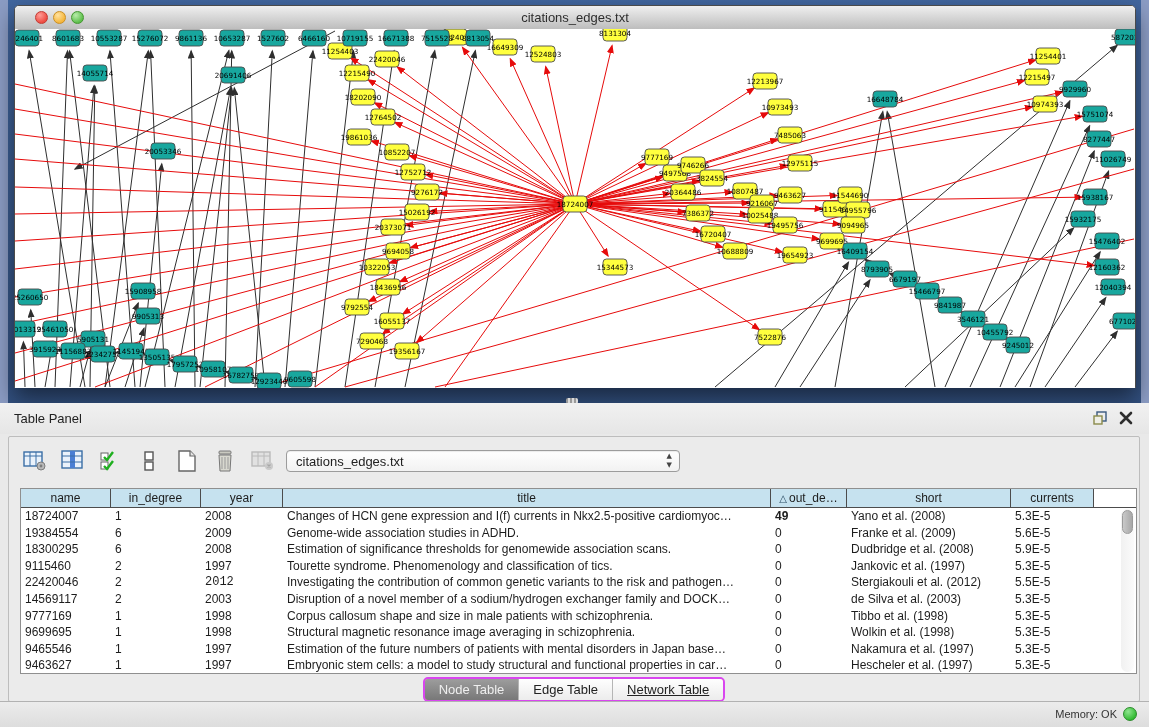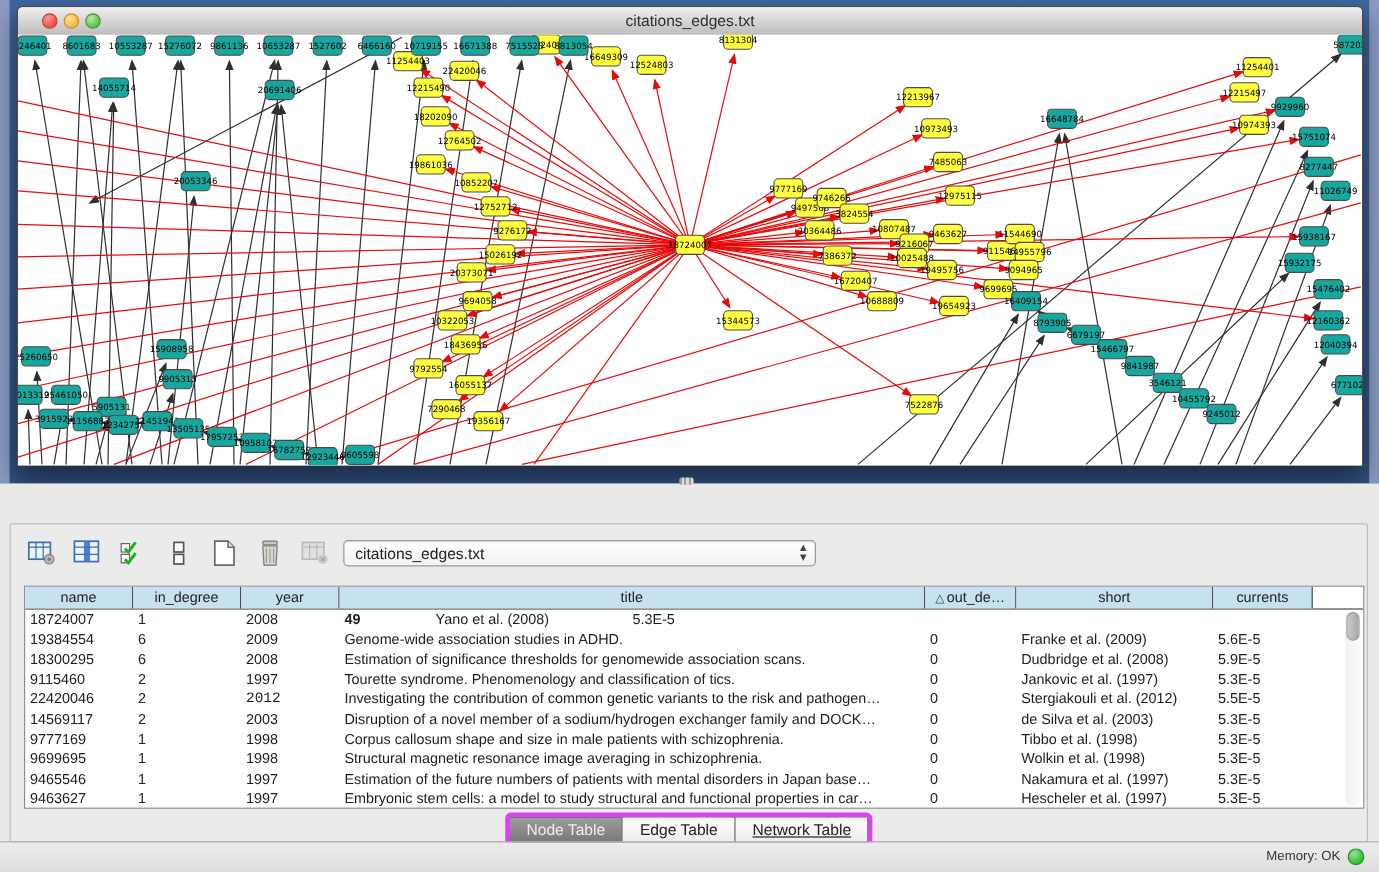--- a/index.html
+++ b/index.html
@@ -56,22 +56,22 @@
   .th .sort-tri{color:#2e4e66;font-family:"DejaVu Sans",sans-serif;font-size:10px;margin-right:2px;}
   .trow{display:flex;height:16.6px;font-size:12px;color:#1d1d1d;}
   .td{flex:0 0 auto;box-sizing:border-box;padding:1px 4px 0 4px;overflow:hidden;white-space:nowrap;
       text-overflow:clip;line-height:15.5px;}
   .vscroll{position:absolute;right:2px;top:20px;width:13px;height:163px;border-radius:7px;
       background:linear-gradient(90deg,#f1f1f1,#fbfbfb);}
   .vthumb{position:absolute;left:1px;top:1px;width:11px;height:24px;border-radius:6px;
       background:linear-gradient(90deg,#c9c9c9,#a8a8a8);border:1px solid #9b9b9b;box-sizing:border-box;}
   
   .tabbar{position:absolute;left:0;top:240px;width:100%;display:flex;justify-content:center;}
-  .seg{display:flex;border:4px solid #d946ef;border-radius:5px;overflow:hidden;height:21px;
-      background:#0f172a;box-shadow:0 1px 0 rgba(255,255,255,.7);}
+  .seg{display:flex;border:2px solid #d946ef;border-radius:5px;overflow:hidden;height:21px;
+      background:#fca5a5;box-shadow:0 1px 0 rgba(255,255,255,.7);}
   .seg .tab{font-size:13px;line-height:21px;padding:0 14px;color:#222;
       background:linear-gradient(#fefefe,#ececec);border-right:1px solid #b5b5b5;}
   .seg .tab:last-child{border-right:none;text-decoration:underline;}
   .seg .tab.active{background:linear-gradient(#9d9d9d,#787878);color:#efefef;}
   
   .statusbar{position:absolute;left:0;bottom:0;width:1149px;height:26px;
       background:linear-gradient(#ececec,#dddddd);border-top:1px solid #b2b2b2;box-sizing:border-box;}
   .mem-wrap{position:absolute;right:12px;top:5px;display:flex;align-items:center;gap:6px;}
   .mem-label{font-size:11px;color:#333;}
   .mem-dot{width:14px;height:14px;border-radius:50%;border:1px solid #2a8c2a;box-sizing:border-box;
@@ -642,20 +642,34 @@
               <text x="1112" y="10.6" text-anchor="middle" class="node-label">5872039</text>
             </g>
           </g>
       </svg>
     </div>
   </div>
 </div>
 
 <div class="table-panel">
   <div class="panel-grip"></div>
+  <div class="panel-header">
+    <span class="panel-title">Table Panel</span>
+    <span class="panel-btn float-btn">
+      <svg width="18" height="18" viewBox="0 0 18 18">
+        <rect x="6" y="3" width="9" height="9" fill="none" stroke="#39597e" stroke-width="1.4"></rect>
+        <rect x="3" y="7" width="8" height="8" fill="#efefe6" stroke="#8a8a4a" stroke-width="1.4"></rect>
+      </svg>
+    </span>
+    <span class="panel-btn closep-btn">
+      <svg width="18" height="18" viewBox="0 0 18 18">
+        <path d="M4,4 L14,14 M14,4 L4,14" stroke="#2e2e2e" stroke-width="2.6" stroke-linecap="round"></path>
+      </svg>
+    </span>
+  </div>
 
   <div class="panel-content">
 
     <div class="toolbar">
       <span class="tb-icon">
         <svg width="26" height="24" viewBox="0 0 26 24">
           <rect x="2" y="3" width="18" height="14" fill="#eaf2fb" stroke="#3a6ea5" stroke-width="1.4"></rect>
           <path d="M2,7 H20 M8,3 V17 M14,3 V17" stroke="#3a6ea5" stroke-width="1"></path>
           <circle cx="19" cy="17" r="4" fill="#b9b9b9" stroke="#7d7d7d"></circle>
           <circle cx="19" cy="17" r="1.4" fill="#7d7d7d"></circle>
@@ -719,20 +733,21 @@
           <div class="th" style="width: 488px;">title</div>
           <div class="th" style="width: 76px;"><span class="sort-tri">△</span>out_de…</div>
           <div class="th" style="width: 164px;">short</div>
           <div class="th" style="width: 83px;">currents</div>
         </div>
       <div id="tbody">
           <div class="trow">
             <div class="td" style="width: 90px;">18724007</div>
             <div class="td" style="width: 90px;">1</div>
             <div class="td" style="width: 82px;">2008</div>
+            <div class="td" style="width: 488px;">Changes of HCN gene expression and I(f) currents in Nkx2.5-positive cardiomyoc…</div>
             <div class="td" style="width: 76px; font-weight: bold;">49</div>
             <div class="td" style="width: 164px;">Yano et al. (2008)</div>
             <div class="td" style="width: 83px;">5.3E-5</div>
           </div>
           <div class="trow">
             <div class="td" style="width: 90px;">19384554</div>
             <div class="td" style="width: 90px;">6</div>
             <div class="td" style="width: 82px;">2009</div>
             <div class="td" style="width: 488px;">Genome-wide association studies in ADHD.</div>
             <div class="td" style="width: 76px;">0</div>

